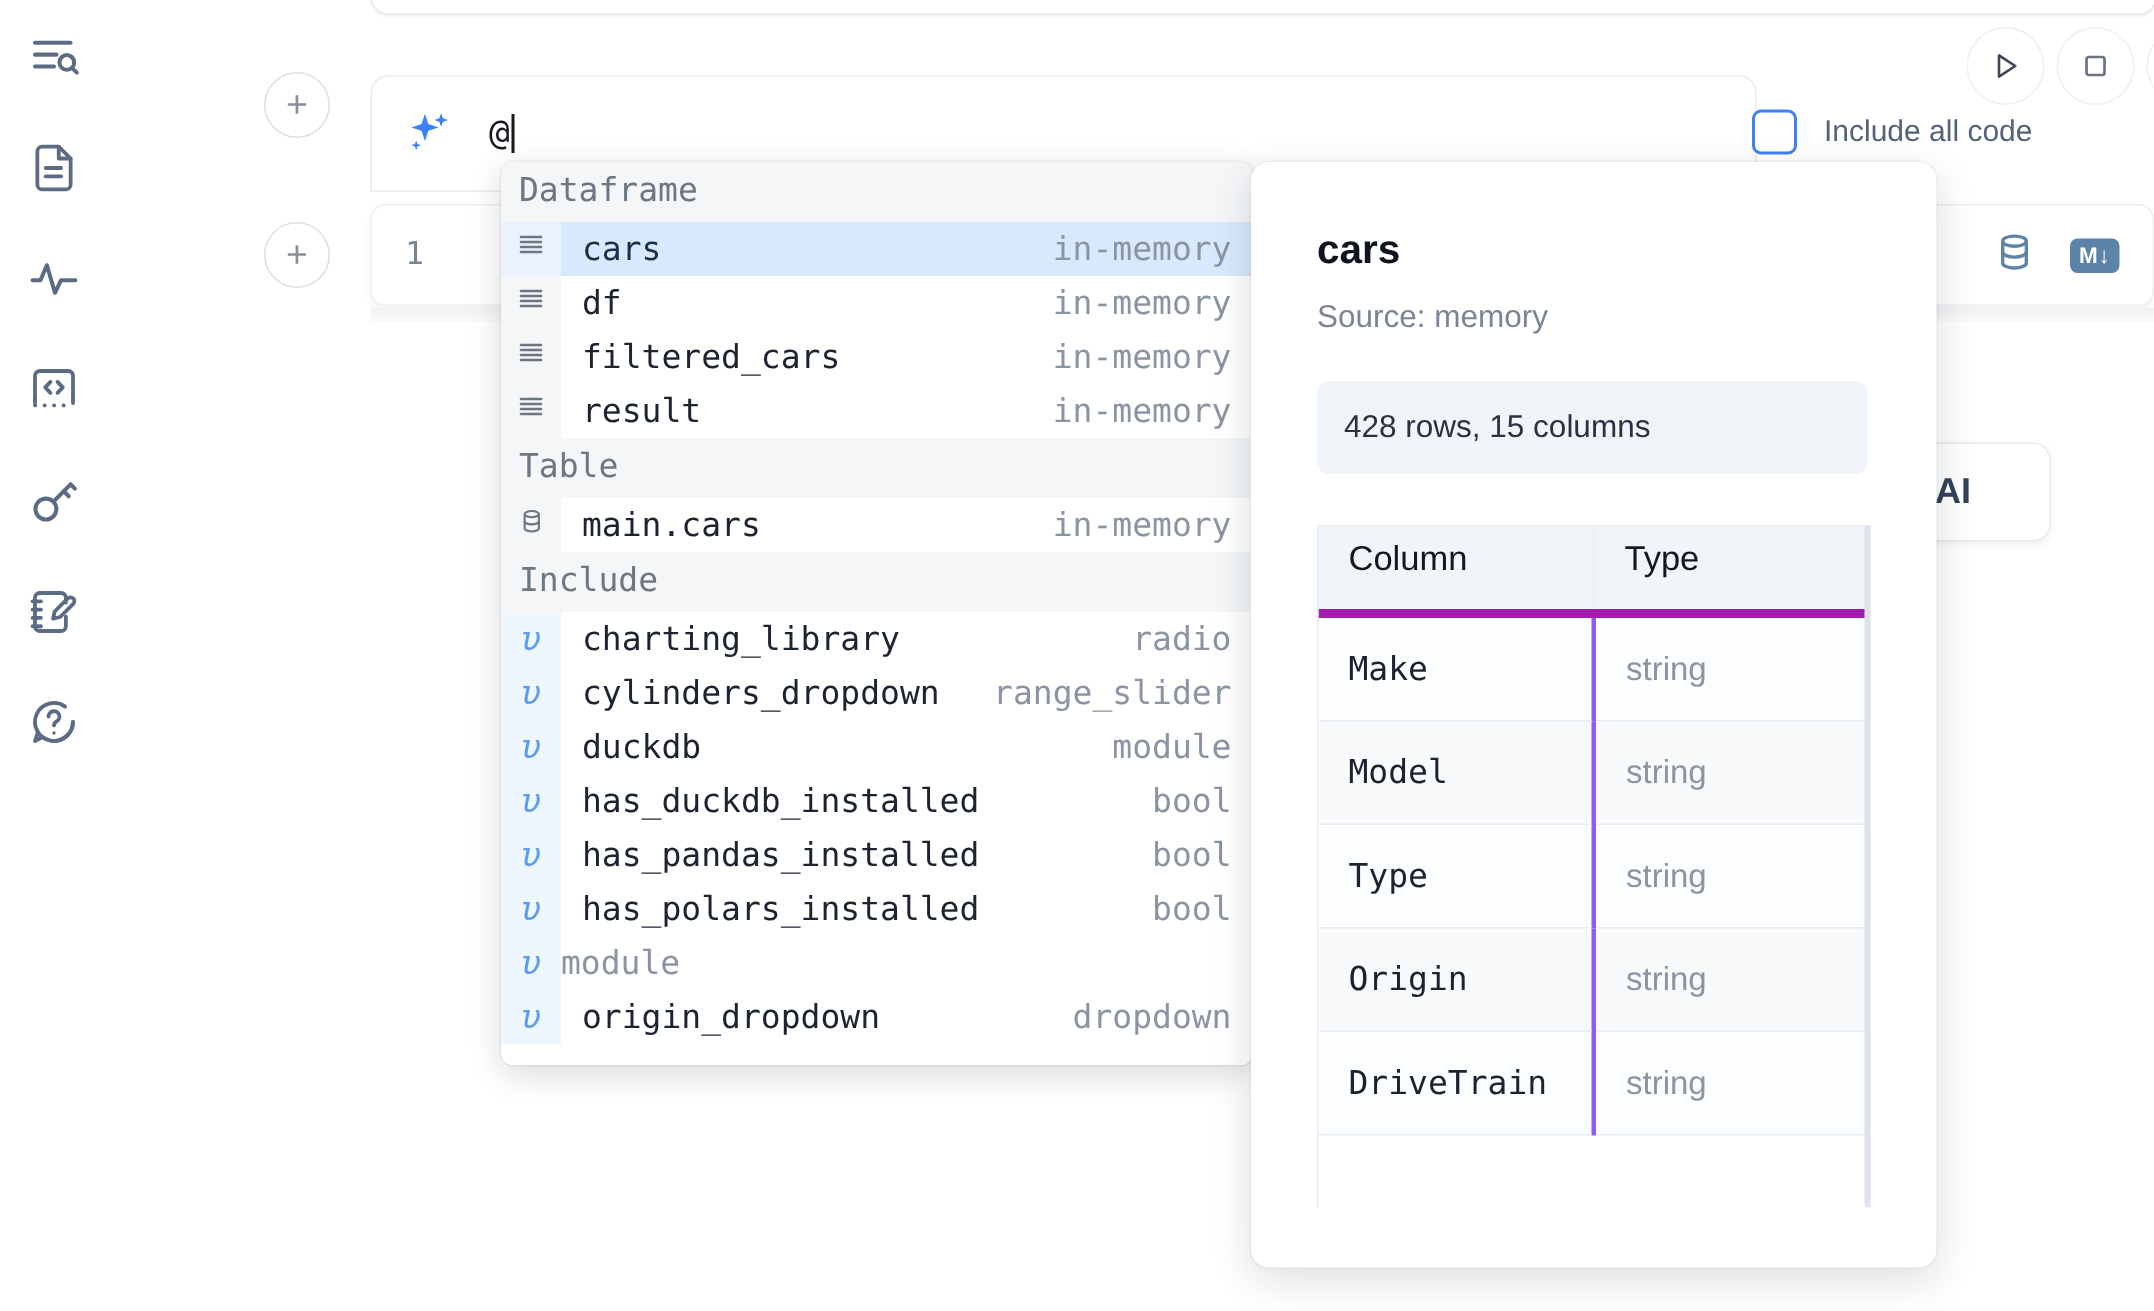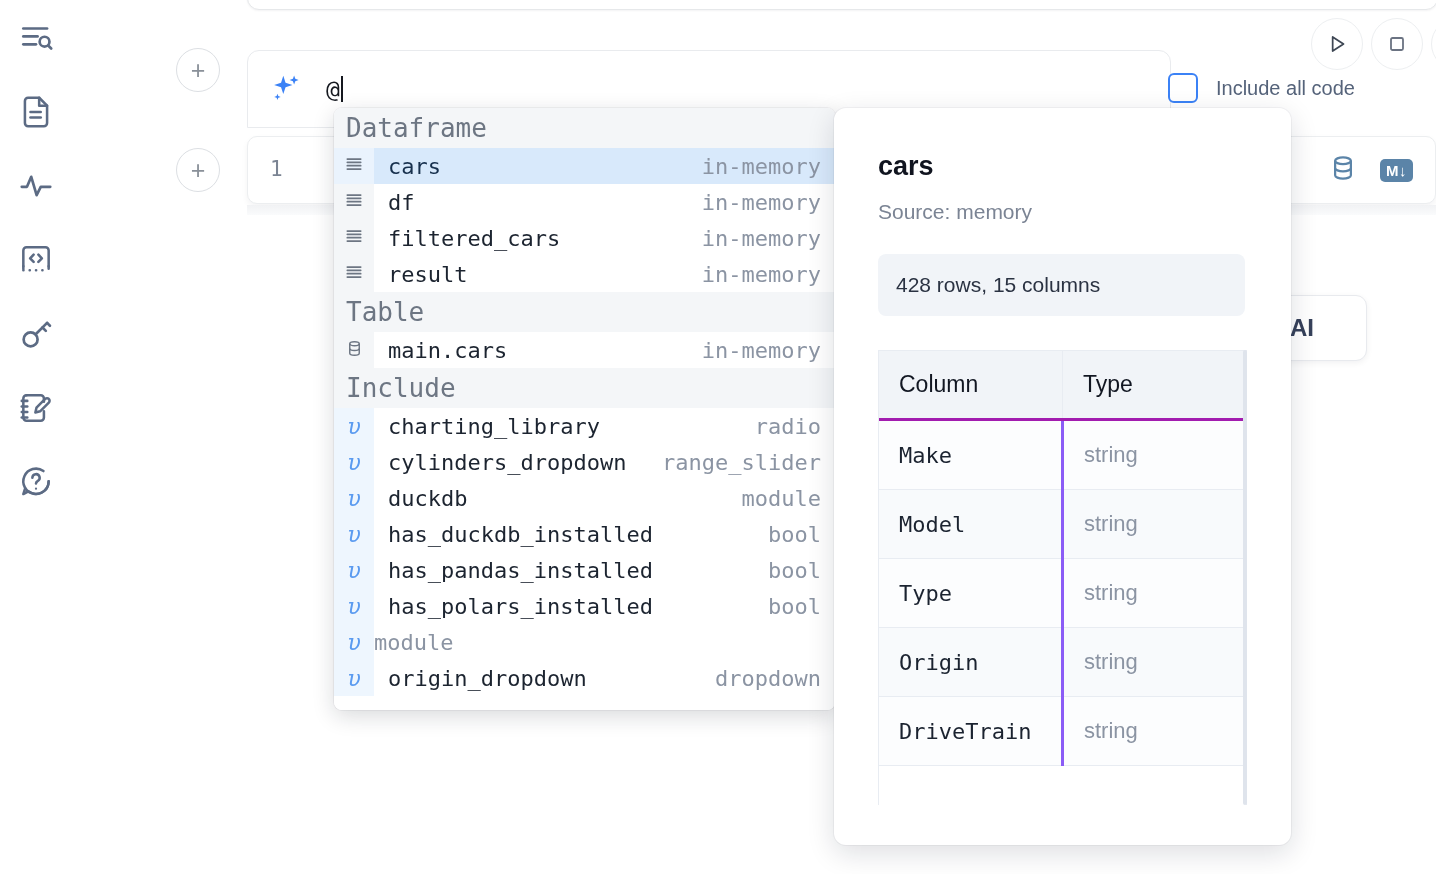--- a/index.html
+++ b/index.html
@@ -102,21 +102,21 @@
 
   
   #autocomplete-dropdown{
     position:absolute;left:334px;top:108px;width:501px;height:602px;
     background:#fff;border-radius:8px;overflow:hidden;
     box-shadow:0 6px 22px rgba(16,24,40,.16), 0 0 0 1px rgba(16,24,40,.05);
     font-size:22px;
   }
   .ac-section{
     background:#f4f6f8;color:#6d7683;padding:7px 0 7px 12px;
-    font-size:26px;line-height:26px;
+    font-size:22px;line-height:26px;
   }
   .ac-row{
     display:flex;align-items:center;height:36px;background:#fff;position:relative;
     cursor:pointer;
   }
   .ac-row.selected{background:#d8e9fb;}
   .ac-gutter{
     width:40px;height:36px;flex:none;display:flex;align-items:center;justify-content:center;
     background:#f4f6f8;color:#6d7683;
   }
@@ -151,22 +151,22 @@
     background:#f1f4f8;border-radius:8px;display:flex;align-items:center;
     padding-left:18px;box-sizing:border-box;font-size:21px;color:#2a3242;
   }
   #doc-table-wrap{
     position:absolute;left:44px;top:242px;width:369px;height:455px;overflow:hidden;
     border:1px solid #e8ecf2;border-bottom:none;box-sizing:border-box;
   }
   #doc-table{width:100%;border-collapse:collapse;table-layout:fixed;}
   #doc-table th{
     background:#f1f4f8;color:#121722;font-weight:400;font-size:23px;
-    text-align:left;padding:20px 0 20px 20px;border-right:1px solid #e8ecf2;
-    border-bottom:3px solid #a21caf;
+    text-align:left;padding:8px 0 20px 20px;border-right:1px solid #e8ecf2;
+    border-bottom:6px solid #a21caf;
   }
   #doc-table th:last-child{border-right:none;}
   #doc-table td{
     padding:21px 0 21px 20px;border-right:3px solid #8b5cf6;border-bottom:1px solid #e8ecf2;
     font-size:22px;
   }
   #doc-table td:last-child{border-right:none;}
   #doc-table td.col-name{color:#1b2330;font-family:"DejaVu Sans Mono","Liberation Mono",monospace;}
   #doc-table td.col-type{color:#8b94a3;}
   #doc-table tbody tr:nth-child(odd) td{background:#fcfdfe;}

